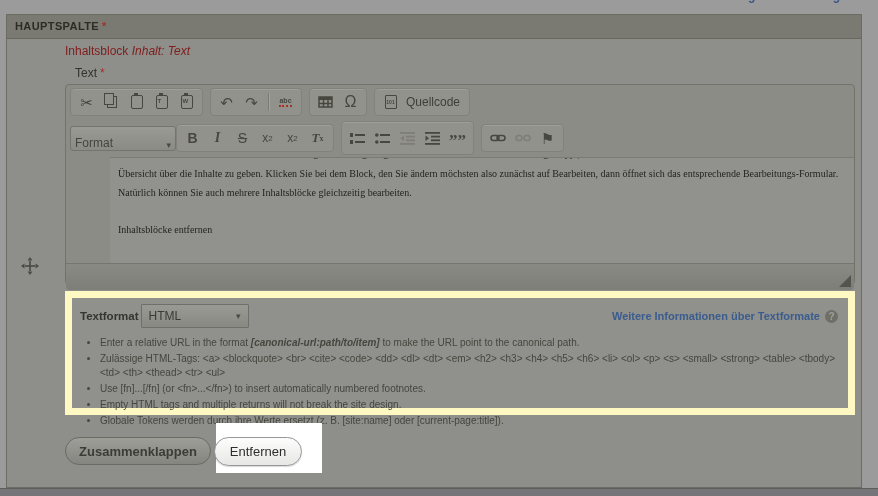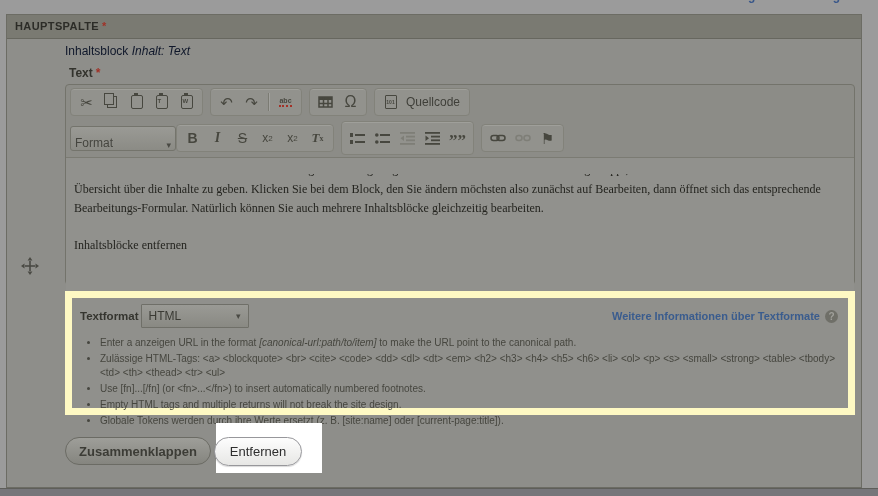--- a/index.html
+++ b/index.html
@@ -11,23 +11,23 @@
   
   .fieldset{position:absolute;left:6px;top:14px;width:856px;height:474px;background:#8e8e8a;border:1px solid #6c6c64;box-sizing:border-box;}
   .legend{height:23px;line-height:23px;background:#7a7a72;border-bottom:1px solid #67675f;padding-left:8px;font-size:11px;font-weight:bold;letter-spacing:.4px;color:#2c2c27;}
   .req{color:#a03228;margin-left:3px;}
 
   .bottom-strip{position:absolute;left:0;top:488px;width:878px;height:8px;background:#76767a;border-top:1px solid #5e5e5a;}
 
   
   .drag{position:absolute;left:21px;top:257px;width:18px;height:18px;cursor:move;}
 
-  .subtitle{position:absolute;left:65px;top:44px;font-size:12px;color:#0f172a;}
+  .subtitle{position:absolute;left:65px;top:44px;font-size:12px;color:#7f1d1d;}
   .subtitle em{font-style:italic;}
-  .fieldlabel{position:absolute;left:69px;top:66px;font-size:12px;font-weight:bold;color:#33332d;}
+  .fieldlabel{position:absolute;left:75px;top:66px;font-size:12px;font-weight:normal;color:#33332d;}
 
   
   .editor{position:absolute;left:65px;top:84px;width:790px;height:201px;border:1px solid #73736b;border-radius:4px;background:#8c8c87;box-sizing:border-box;}
   .tb-row{display:flex;align-items:center;padding:3px 4px 2px 4px;}
   .tb-group{display:inline-flex;align-items:center;background:#92928d;border:1px solid #82827a;border-radius:4px;padding:1px 3px;margin-right:7px;box-shadow:inset 0 1px 0 rgba(255,255,255,.12);}
   .tbtn{width:25px;height:24px;display:inline-flex;align-items:center;justify-content:center;color:#47473f;font-size:14px;cursor:pointer;position:relative;}
   .tbtn.dis{color:#7e7e77;}
   .tb-sep{width:1px;height:18px;background:#7b7b73;box-shadow:1px 0 0 rgba(255,255,255,.15);margin:0 4px;}
   .glyph{font-size:15px;line-height:1;}
   .lbl-src{font-size:12px;color:#3f3f39;margin:0 6px 0 3px;}
@@ -48,41 +48,41 @@
   .b-bold{font-weight:bold;font-size:14px;}
   .b-it{font-family:"Liberation Serif",serif;font-style:italic;font-weight:bold;font-size:14px;}
   .b-str{font-size:14px;text-decoration:line-through;}
   .subsup{font-size:12px;}
   .subsup sub,.subsup sup{font-size:8px;}
   .rmf{font-family:"Liberation Serif",serif;font-style:italic;font-size:13px;font-weight:bold;}
   .rmf sub{font-size:8px;font-style:normal;}
   .quote-ic{font-family:"Liberation Serif",serif;font-weight:bold;font-size:17px;line-height:.5;padding-top:6px;}
 
   
-  .cke-contents{height:105px;background:#91918d;border-top:1px solid #7b7b73;overflow:hidden;padding:16px 8px;font-family:"Liberation Serif",serif;font-size:12px;line-height:19px;color:#24241f;cursor:text;}
+  .cke-contents{height:105px;background:#91918d;border-top:1px solid #7b7b73;overflow:hidden;padding:0 8px;font-family:"Liberation Serif",serif;font-size:10px;line-height:19px;color:#24241f;cursor:text;margin-left:44px;}
   .clipline{height:5px;overflow:hidden;}
   .clipline span{display:block;margin-top:-14px;}
   .cke-p{margin:1px 0 0 0;}
   .cke-p2{margin:18px 0 0 0;}
   .cke-bottom{height:26px;background:linear-gradient(#8a8a85,#7e7e79);border-top:1px solid #76766e;border-radius:0 0 4px 4px;position:relative;}
   .grip{position:absolute;right:3px;bottom:3px;width:0;height:0;border-left:12px solid transparent;border-bottom:12px solid #54544e;cursor:se-resize;}
 
   
   .filterbox{position:absolute;left:65px;top:291px;width:790px;height:124px;border:7px solid #fef9c3;background:#90908c;box-sizing:border-box;}
   .filter-row{display:flex;align-items:center;padding:6px 10px 2px 8px;}
   .f-label{font-size:11.5px;font-weight:bold;color:#35352f;}
   .f-select{display:inline-flex;align-items:center;justify-content:space-between;width:92px;height:22px;margin-left:2px;background:linear-gradient(#9a9a95,#898983);border:1px solid #6f6f68;border-radius:1px;padding:0 7px;cursor:pointer;}
   .f-select .ctext{font-size:12px;color:#3a3a34;}
   .f-select .arr{font-size:9px;color:#4a4a44;}
   .f-spacer{flex:1;}
   .f-link{font-size:11px;font-weight:bold;color:#3a5c8e;text-decoration:none;}
   .f-help{width:13px;height:13px;margin-left:5px;border-radius:50%;background:#6f6f68;color:#a0a09a;font-size:10px;font-weight:bold;display:inline-flex;align-items:center;justify-content:center;cursor:pointer;}
   .tips{margin:6px 0 0 0;padding:0 12px 0 28px;list-style:disc;color:#46463f;font-size:10px;line-height:14px;}
   .tips li{margin-bottom:2px;}
-  .tips em{font-style:italic;}
+  .tips em{font-style:italic;font-weight:bold;}
 
   
   .btn-collapse{position:absolute;left:65px;top:437px;width:146px;height:28px;border-radius:16px;background:linear-gradient(#9e9e99,#85857f);border:1px solid #6b6b64;color:#3c3c36;font-size:13px;font-weight:bold;font-family:"Liberation Sans",sans-serif;cursor:pointer;}
   .spotlight{position:absolute;left:216px;top:423px;width:106px;height:50px;background:#ffffff;}
   .btn-remove{position:absolute;left:214px;top:437px;width:88px;height:29px;border-radius:15px;background:linear-gradient(#fdfdfd,#e7e7e5);border:1px solid #97979b;color:#2e2e2e;font-size:13px;font-family:"Liberation Sans",sans-serif;cursor:pointer;box-shadow:0 1px 1px rgba(0,0,0,.15);}
 
   svg .st{stroke:#47473f;fill:none;stroke-width:1.5;}
   svg .fl{fill:#47473f;}
   .dis svg .st{stroke:#7e7e77;}
   .dis svg .fl{fill:#7e7e77;}
@@ -279,21 +279,21 @@
       <span class="f-label">Textformat</span>
       <span class="f-select">
         <span class="ctext">HTML</span>
         <span class="arr">▾</span>
       </span>
       <span class="f-spacer"></span>
       <a class="f-link">Weitere Informationen über Textformate</a>
       <span class="f-help">?</span>
     </div>
     <ul class="tips">
-      <li><span>Enter a anzeigen URL in the format </span><em>[canonical-url:path/to/item]</em><span> to make the URL point to the canonical path.</span></li>
+      <li><span>Enter a relative URL in the format </span><em>[canonical-url:path/to/item]</em><span> to make the URL point to the canonical path.</span></li>
       <li><span>Zulässige HTML-Tags: &lt;a&gt; &lt;blockquote&gt; &lt;br&gt; &lt;cite&gt; &lt;code&gt; &lt;dd&gt; &lt;dl&gt; &lt;dt&gt; &lt;em&gt; &lt;h2&gt; &lt;h3&gt; &lt;h4&gt; &lt;h5&gt; &lt;h6&gt; &lt;li&gt; &lt;ol&gt; &lt;p&gt; &lt;s&gt; &lt;small&gt; &lt;strong&gt; &lt;table&gt; &lt;tbody&gt; &lt;td&gt; &lt;th&gt; &lt;thead&gt; &lt;tr&gt; &lt;ul&gt;</span></li>
       <li><span>Use [fn]...[/fn] (or &lt;fn&gt;...&lt;/fn&gt;) to insert automatically numbered footnotes.</span></li>
       <li><span>Empty HTML tags and multiple returns will not break the site design.</span></li>
       <li><span>Globale Tokens werden durch ihre Werte ersetzt (z. B. [site:name] oder [current-page:title]).</span></li>
     </ul>
   </div>
 
   <button class="btn-collapse">Zusammenklappen</button>
   <div class="spotlight"></div>
   <button class="btn-remove">Entfernen</button>

